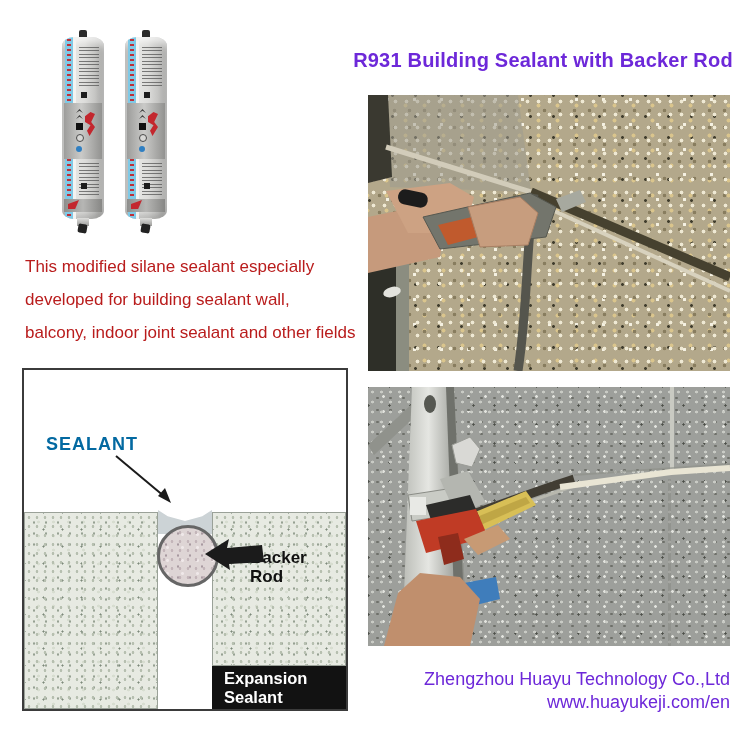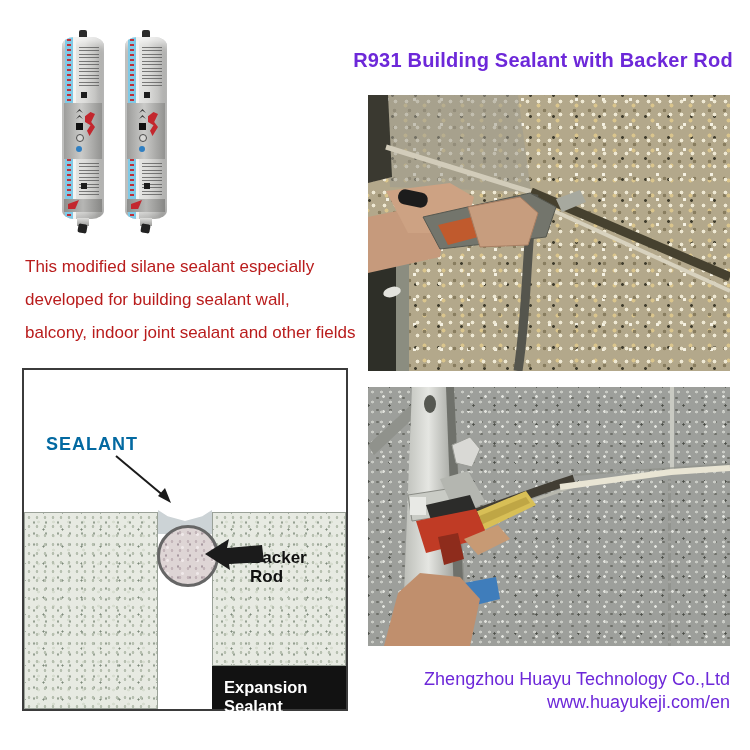--- a/index.html
+++ b/index.html
@@ -85,21 +85,21 @@
     background-image:
       radial-gradient(circle, #b6bfaf 1.1px, rgba(0,0,0,0) 1.6px),
       radial-gradient(circle, #96a193 0.9px, rgba(0,0,0,0) 1.4px),
       radial-gradient(circle, #d7ddd0 1.2px, rgba(0,0,0,0) 1.7px),
       radial-gradient(circle, #7d897b 0.8px, rgba(0,0,0,0) 1.3px);
     background-size:8px 9px,12px 11px,15px 14px,19px 17px;
     background-position:0 0,3px 4px,6px 2px,9px 8px;}
   .block-left{left:0;top:142px;width:134px;height:197px;border:1px solid #9aa198;box-sizing:border-box;}
   .block-right{left:188px;top:142px;width:134px;height:154px;border:1px solid #9aa198;box-sizing:border-box;}
   .ej-box{left:188px;top:296px;width:134px;height:43px;background:#121212;color:#fff;
-          font-weight:bold;font-size:16.5px;line-height:19px;padding:12px 0 0 12px;box-sizing:border-box;}
+          font-weight:bold;font-size:16.5px;line-height:19px;padding:3px 0 0 12px;box-sizing:border-box;}
   .sealant-fill{left:134px;top:140px;width:54px;height:24px;background:#ccd3d6;
       clip-path:polygon(0 0,18% 26%,50% 46%,82% 26%,100% 0,100% 100%,0 100%);}
   .rod{left:133px;top:155px;width:62px;height:62px;border-radius:50%;border:3px solid #666;box-sizing:border-box;
     background-color:#ded5d5;
     background-image:
       radial-gradient(circle, #c3b5b9 1.1px, rgba(0,0,0,0) 1.6px),
       radial-gradient(circle, #a899a0 0.9px, rgba(0,0,0,0) 1.4px),
       radial-gradient(circle, #efe8e9 1.2px, rgba(0,0,0,0) 1.7px);
     background-size:8px 9px,12px 11px,15px 13px;}
   .lbl-sealant{left:22px;top:64px;font-weight:bold;font-size:18px;letter-spacing:1px;color:#0369a1;}

